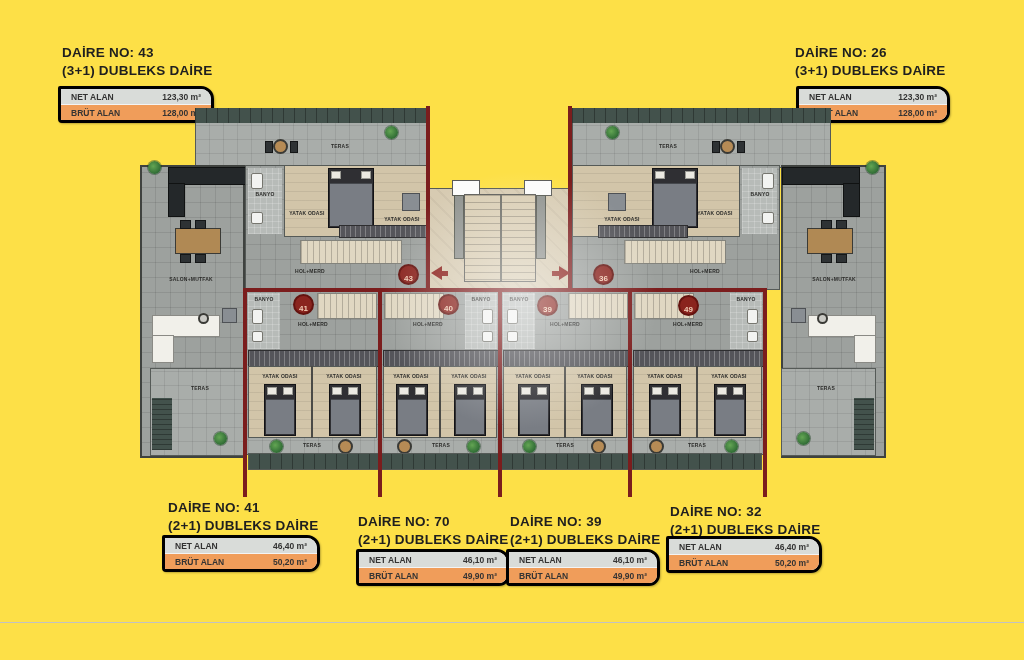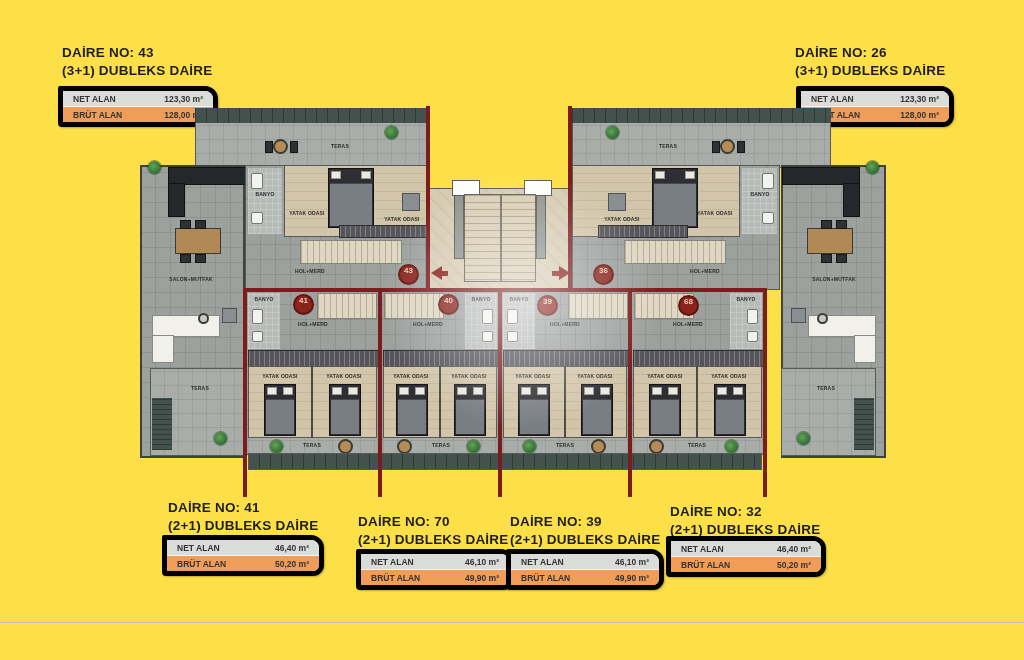--- a/index.html
+++ b/index.html
@@ -43,30 +43,30 @@
   .bed .blk{position:absolute;left:1px;right:1px;top:14px;bottom:1px;background:#797d84;border-top:1px solid #45484d;}
   .plant{width:13px;height:13px;border-radius:50%;
     background:radial-gradient(circle at 40% 40%, #63a553, #2e6a34 72%);
     box-shadow:0 0 0 1px rgba(25,60,30,.45);}
   .rtab{width:15px;height:15px;border-radius:50%;background:#b68b55;border:2px solid #3a3a36;box-sizing:border-box;}
   .chair{background:#2e3234;border:1px solid #141617;}
   .fx{background:#f2f3f1;border:1px solid #76766f;border-radius:2px;}
   
   .red{background:#7b1d1d;}
   .marker{width:17px;height:17px;border-radius:50%;background:#8a241e;border:2px solid #64130f;
-    color:#f2cdb6;font-size:8px;font-weight:bold;display:flex;align-items:flex-start;justify-content:center;
+    color:#f2cdb6;font-size:8px;font-weight:bold;display:flex;align-items:flex-end;justify-content:center;
     box-sizing:content-box;z-index:30;}
   .arrow-tail{height:5px;background:#8a1f1a;}
   .tri-l{width:0;height:0;border-top:7px solid transparent;border-bottom:7px solid transparent;border-right:11px solid #8a1f1a;}
   .tri-r{width:0;height:0;border-top:7px solid transparent;border-bottom:7px solid transparent;border-left:11px solid #8a1f1a;}
   
   .rlabel{position:absolute;font-size:5px;line-height:1.15;font-weight:bold;color:#2c2c2a;
     text-align:center;letter-spacing:.2px;z-index:25;}
   .unit-head{position:absolute;font-size:13.5px;font-weight:bold;color:#1f1f1f;line-height:1.3;letter-spacing:.2px;}
-  .area-table{position:absolute;border:5px solid #000000;border-radius:2px 13px 11px 4px;overflow:hidden;
+  .area-table{position:absolute;border:3px solid #000000;border-radius:2px 13px 11px 4px;overflow:hidden;
     box-shadow:1px 1px 2px rgba(0,0,0,.25);background:#fff;text-align:right;}
   .area-row{display:flex;justify-content:space-between;align-items:center;height:15px;padding:0 10px;
     font-size:8.5px;font-weight:bold;color:#333;}
   .row-net{background:#d9dcd9;border-bottom:1px solid #f4f4f4;}
   .row-brut{background:#f09d5a;}
   .plan-title{position:absolute;font-size:23px;color:#4d4d4d;letter-spacing:1px;}
   .hr{position:absolute;background:#c2c2c2;}
   .wm{position:absolute;background:radial-gradient(ellipse at center, rgba(255,255,255,.5), rgba(255,255,255,0) 65%);z-index:40;pointer-events:none;}
 </style>
 </head>
@@ -322,21 +322,21 @@
     <div class="abs tile2" style="left:3px;top:148px;width:124px;height:17px;">
       <div class="abs plant" style="left:20px;top:2px;"></div>
       <span class="rlabel" style="left:42px;top:5px;width:40px;">TERAS</span>
       <div class="abs rtab" style="left:88px;top:1px;"></div>
     </div>
   </div>
 
   <div class="abs tile outl" style="left:630px;top:290px;width:135px;height:165px;">
     <div class="abs treads" style="left:4px;top:3px;width:58px;height:24px;"></div>
     <div class="abs marker" style="left:48px;top:5px;">
-        <span>68</span>
+        <span>49</span>
       </div>
     <div class="abs bath" style="left:100px;top:3px;width:32px;height:56px;">
       <span class="rlabel" style="left:0;top:4px;width:32px;">BANYO</span>
       <div class="abs fx" style="right:4px;top:16px;width:9px;height:13px;"></div>
       <div class="abs fx" style="right:4px;top:38px;width:9px;height:9px;"></div>
     </div>
     <span class="rlabel" style="left:28px;top:32px;width:60px;">HOL+MERD</span>
     <div class="abs closet" style="left:3px;top:60px;width:129px;height:15px;"></div>
     <div class="abs wood outl" style="left:3px;top:76px;width:129px;height:72px;">
       <div class="abs" style="left:63px;top:0;width:2px;height:100%;background:#4a4a46;"></div>

